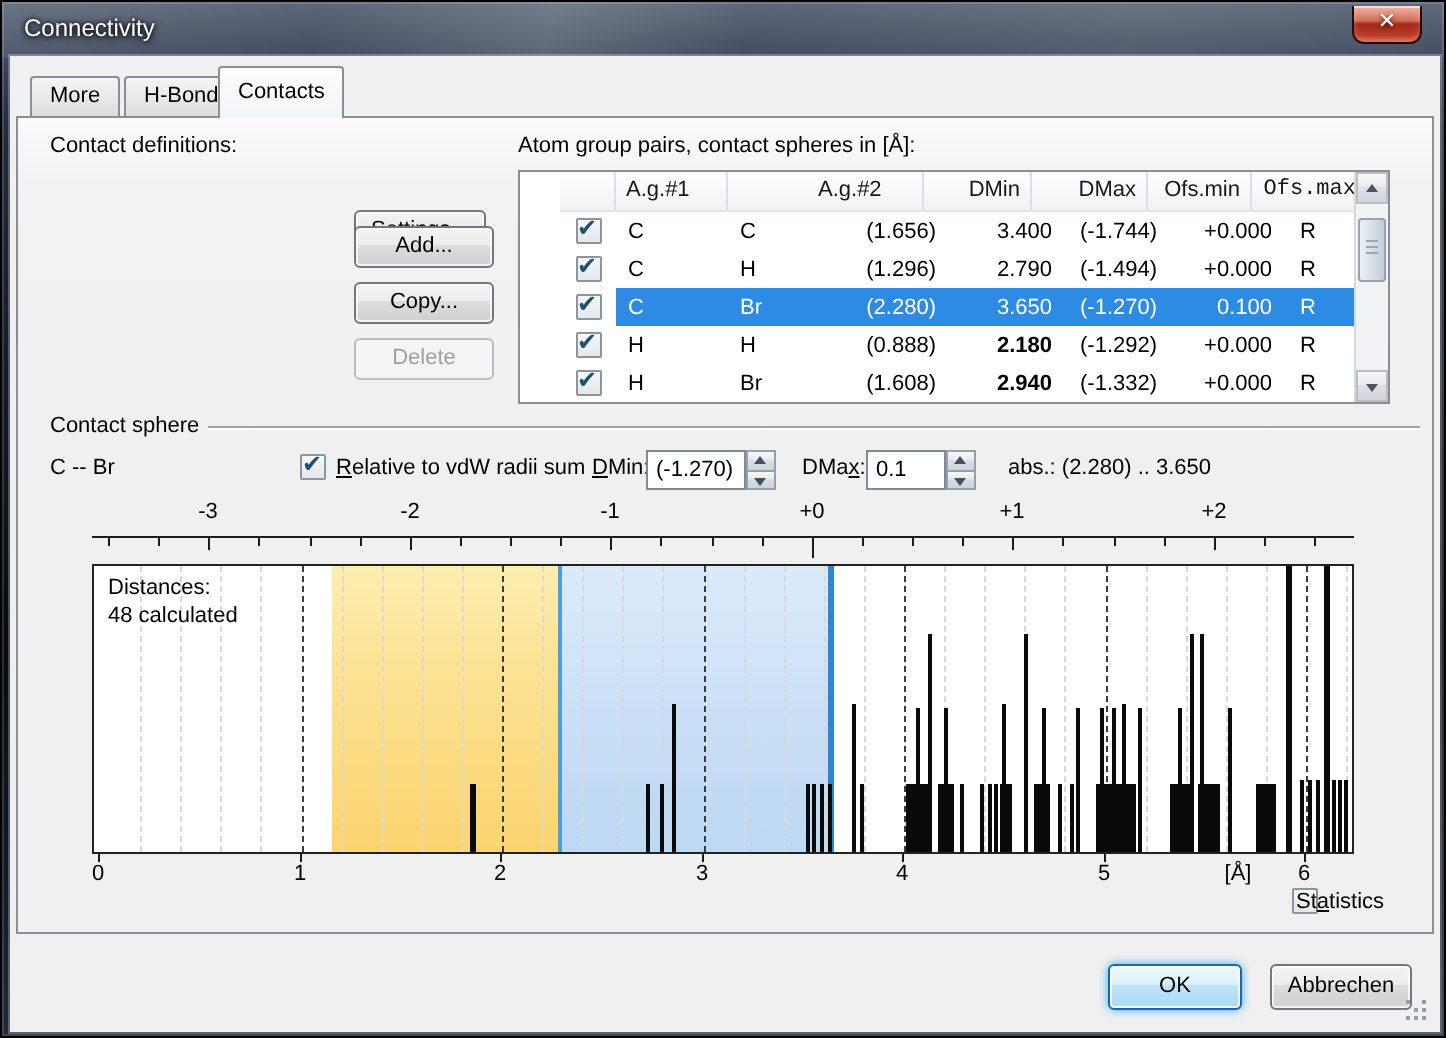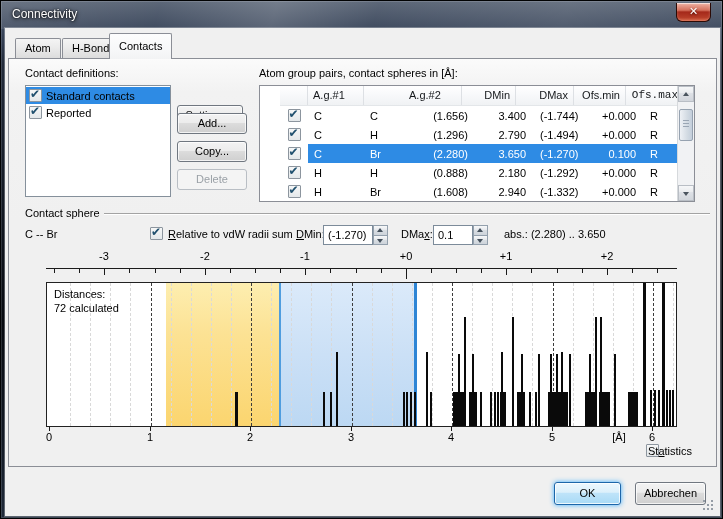--- a/index.html
+++ b/index.html
@@ -91,37 +91,27 @@
 <div class="window">
   <div class="titlebar">
     <span class="title">Connectivity</span>
     <div class="closebtn">
       <span>✕</span>
     </div>
   </div>
   <div class="client"></div>
 
   <div>
-      <div class="tab" style="left: 14px; top: 37px;">Atom</div>
+      <div class="tab" style="left: 14px; top: 37px;">More</div>
       <div class="tab" style="left: 61px; top: 37px;">H-Bonds</div>
       <div class="tab active" style="left: 108px; top: 37px;">Contacts</div>
     </div>
   <div class="panel"></div>
 
   <div class="lbl" style="left:24px;top:66px;">Contact definitions:</div>
-  <div class="listbox">
-      <div class="list-item selected">
-        <span class="cbx checked"></span>
-        <span>Standard contacts</span>
-      </div>
-      <div class="list-item">
-        <span class="cbx checked"></span>
-        <span>Reported</span>
-      </div>
-    </div>
   <div>
       <div class="btn" style="left: 176px; top: 84px; width: 66px; margin-top: 20px;">Settings...</div>
       <div class="btn" style="left: 176px; top: 112px; width: 70px;">Add...</div>
       <div class="btn" style="left: 176px; top: 140px; width: 70px;">Copy...</div>
       <div class="btn disabled" style="left: 176px; top: 168px; width: 70px;">Delete</div>
     </div>
 
   <div class="lbl" style="left:258px;top:66px;">Atom group pairs, contact spheres in [Å]:</div>
 
   <div class="table">
@@ -181,35 +171,35 @@
             </div>
           </div>
           <div class="trow">
             <div class="cbcell">
               <span class="cbx checked"></span>
             </div>
             <div class="rrest">
               <div class="td" style="width: 56px;">H</div>
               <div class="td" style="width: 58px;">H</div>
               <div class="td num" style="width: 54px;">(0.888)</div>
-              <div class="td num" style="width: 58px;">2.180</div>
+              <div class="td num" style="width: 58px; font-weight: bold;">2.180</div>
               <div class="td num" style="width: 52px;">(-1.292)</div>
               <div class="td num" style="width: 58px;">+0.000</div>
               <div class="td" style="width: 25px;">R</div>
             </div>
           </div>
           <div class="trow">
             <div class="cbcell">
               <span class="cbx checked"></span>
             </div>
             <div class="rrest">
               <div class="td" style="width: 56px;">H</div>
               <div class="td" style="width: 58px;">Br</div>
               <div class="td num" style="width: 54px;">(1.608)</div>
-              <div class="td num" style="width: 58px;">2.940</div>
+              <div class="td num" style="width: 58px; font-weight: bold;">2.940</div>
               <div class="td num" style="width: 52px;">(-1.332)</div>
               <div class="td num" style="width: 58px;">+0.000</div>
               <div class="td" style="width: 25px;">R</div>
             </div>
           </div>
         </div>
     </div>
     <div class="vscroll">
       <div class="sbtn up"></div>
       <div class="sthumb"></div>
@@ -350,21 +340,21 @@
         <div class="bar" style="left: 596px; width: 3px; height: 143px;"></div>
         <div class="bar" style="left: 603px; width: 2px; height: 36px;"></div>
         <div class="bar" style="left: 607px; width: 2px; height: 36px;"></div>
         <div class="bar" style="left: 611px; width: 2px; height: 36px;"></div>
         <div class="bar" style="left: 615px; width: 3px; height: 143px;"></div>
         <div class="bar" style="left: 619px; width: 2px; height: 36px;"></div>
         <div class="bar" style="left: 622px; width: 2px; height: 36px;"></div>
         <div class="bar" style="left: 625px; width: 2px; height: 36px;"></div>
         <div class="plot-note">
           <div>Distances:</div>
-          <div>72 calculated</div>
+          <div>48 calculated</div>
         </div>
       </div>
       <div class="tick" style="left: 48px; top: 426px; height: 4px;"></div>
       <div class="axlbl" style="left: 35px; top: 430px;">0</div>
       <div class="tick" style="left: 149px; top: 426px; height: 4px;"></div>
       <div class="axlbl" style="left: 136px; top: 430px;">1</div>
       <div class="tick" style="left: 249px; top: 426px; height: 4px;"></div>
       <div class="axlbl" style="left: 236px; top: 430px;">2</div>
       <div class="tick" style="left: 350px; top: 426px; height: 4px;"></div>
       <div class="axlbl" style="left: 337px; top: 430px;">3</div>

